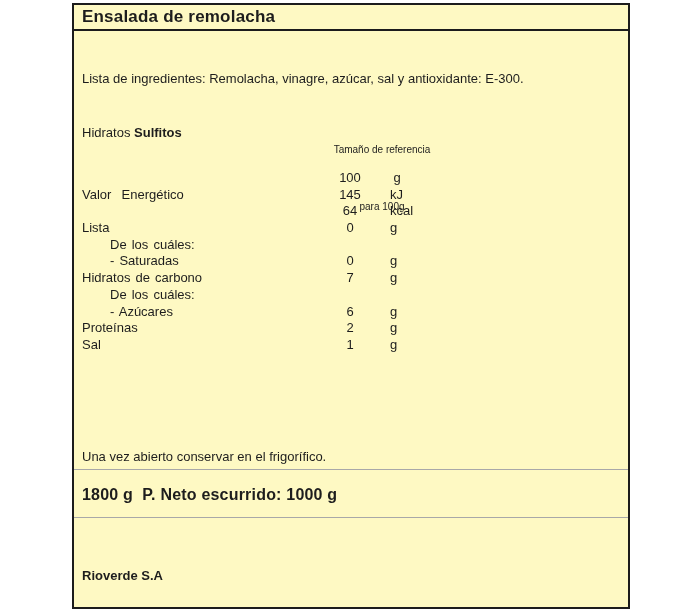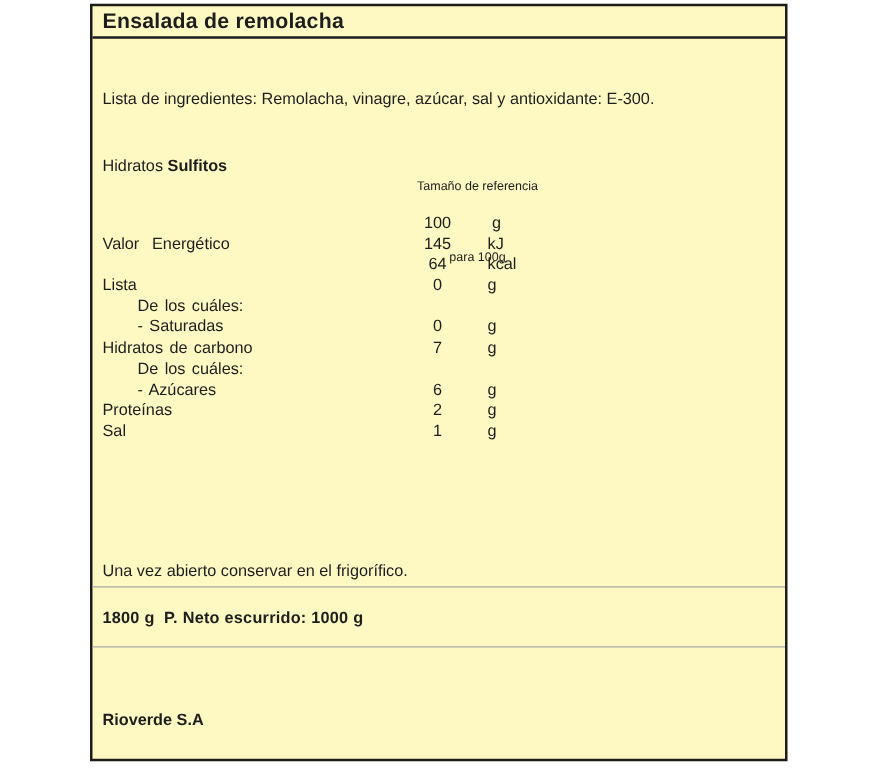--- a/index.html
+++ b/index.html
@@ -91,21 +91,21 @@
     right: 0;
     height: 0;
     border-top: 1px solid #a8a8a8;
   }
   .divider-1 { top: 464px; }
   .divider-2 { top: 512px; }
   .net-weight {
     position: absolute;
     top: 481px;
     left: 8px;
-    font-size: 13px;
+    font-size: 16px;
     font-weight: bold;
     white-space: pre-wrap;
     letter-spacing: 0.2px;
   }
   .manufacturer {
     position: absolute;
     top: 521px;
     left: 8px;
     font-size: 13px;
     line-height: 20px;

